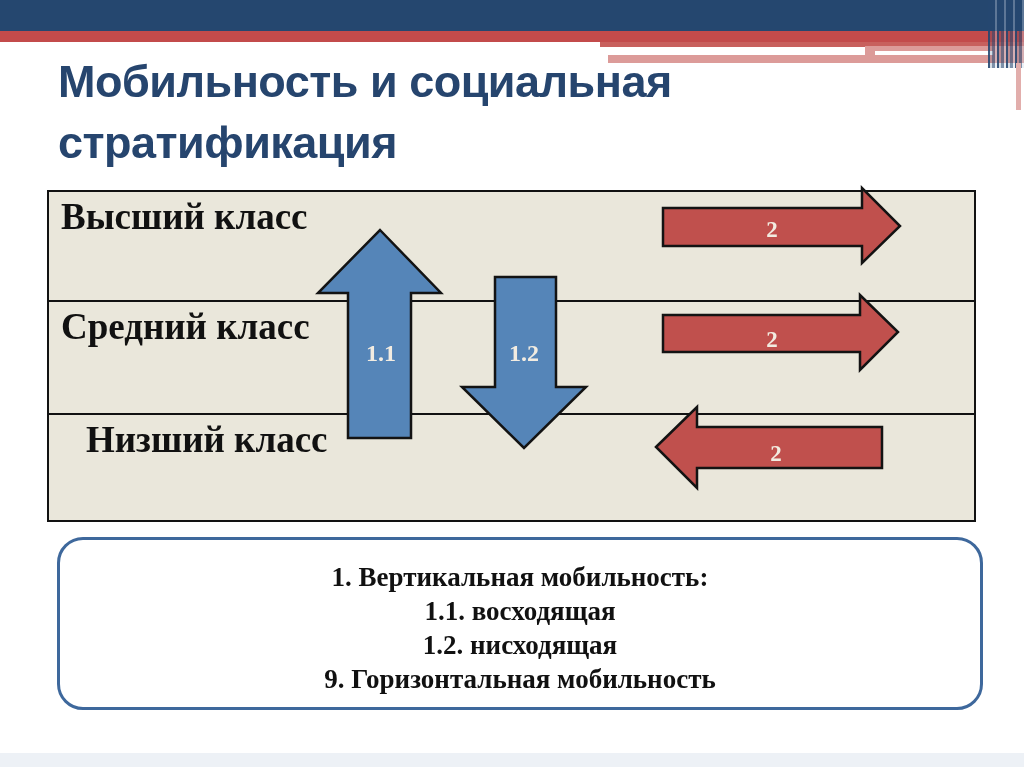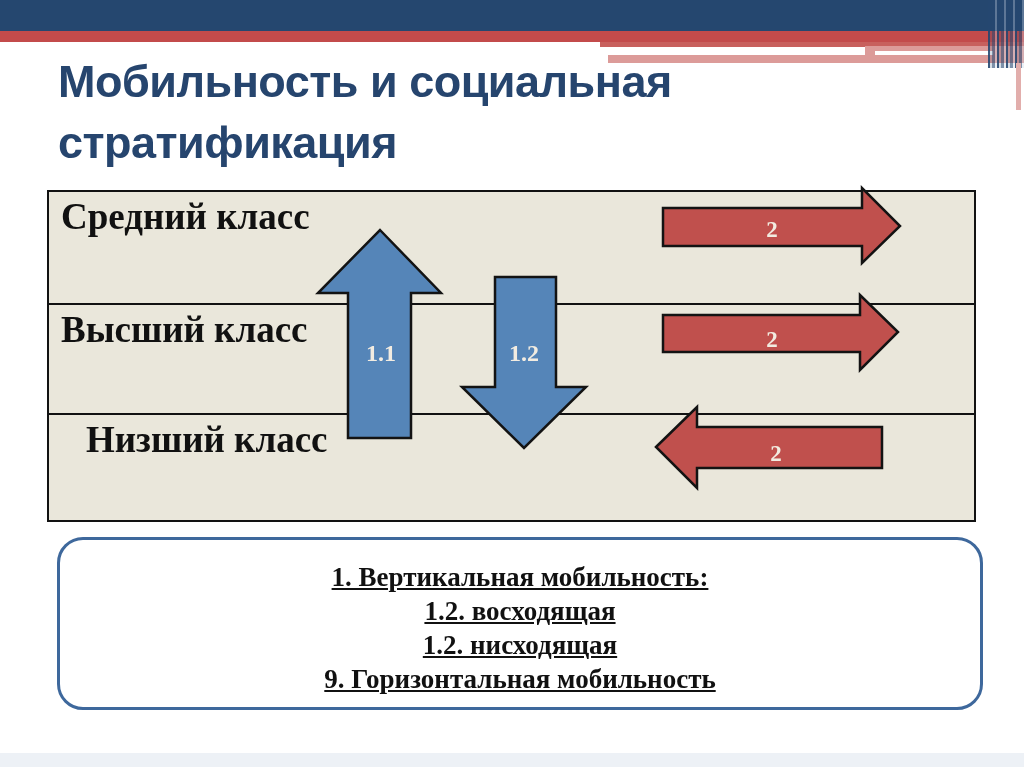--- a/index.html
+++ b/index.html
@@ -57,46 +57,46 @@
   }
 
   
   .legend-box {
     position: absolute; left: 57px; top: 537px; width: 926px; height: 173px;
     background: #ffffff; border: 3px solid #3E689C; border-radius: 26px;
     padding-top: 20px; text-align: center;
   }
   .legend-line {
     font-family: "Liberation Serif", "DejaVu Serif", serif;
-    font-size: 27px; font-weight: 700; color: #111111; line-height: 34px; text-decoration: underline;
+    font-size: 27px; font-weight: 700; color: #111111; line-height: 34px;
   }
 </style>
 </head>
 <body>
 
 <div class="slide">
 
   <div class="band-navy"></div>
   <div class="band-red"></div>
   <div class="band-red-ext"></div>
   <div class="band-pink-a"></div>
   <div class="band-pink-b"></div>
   <div class="white-line"></div>
   <div class="header-stripes"></div>
   <div class="pink-tail"></div>
   <div class="bottom-strip"></div>
 
   <h1 class="slide-title">Мобильность и социальная стратификация</h1>
 
   <div class="strata-table">
+    <div class="strata-row r1">
+      <div class="strata-label">Высший класс</div>
+    </div>
     <div class="strata-row r2">
       <div class="strata-label">Средний класс</div>
-    </div>
-    <div class="strata-row r1">
-      <div class="strata-label">Высший класс</div>
     </div>
     <div class="strata-row r3">
       <div class="strata-label">Низший класс</div>
     </div>
   </div>
 
   <svg class="arrows-svg" viewBox="0 0 1024 767">
 
     <polygon points="380,230 441,293 411,293 411,438 348,438 348,293 318,293" fill="#5585B8"></polygon>
 
@@ -110,18 +110,18 @@
 
     <text class="arrow-label" x="381" y="361" font-size="24">1.1</text>
     <text class="arrow-label" x="524" y="361" font-size="24">1.2</text>
     <text class="arrow-label" x="772" y="237" font-size="23">2</text>
     <text class="arrow-label" x="772" y="347" font-size="23">2</text>
     <text class="arrow-label" x="776" y="461" font-size="23">2</text>
   </svg>
 
   <div class="legend-box">
     <div class="legend-line">1.  Вертикальная мобильность:</div>
-    <div class="legend-line">1.2. восходящая</div>
+    <div class="legend-line">1.1. восходящая</div>
     <div class="legend-line">1.2. нисходящая</div>
     <div class="legend-line">9. Горизонтальная мобильность</div>
   </div>
 
 </div>
 
 </body></html>

